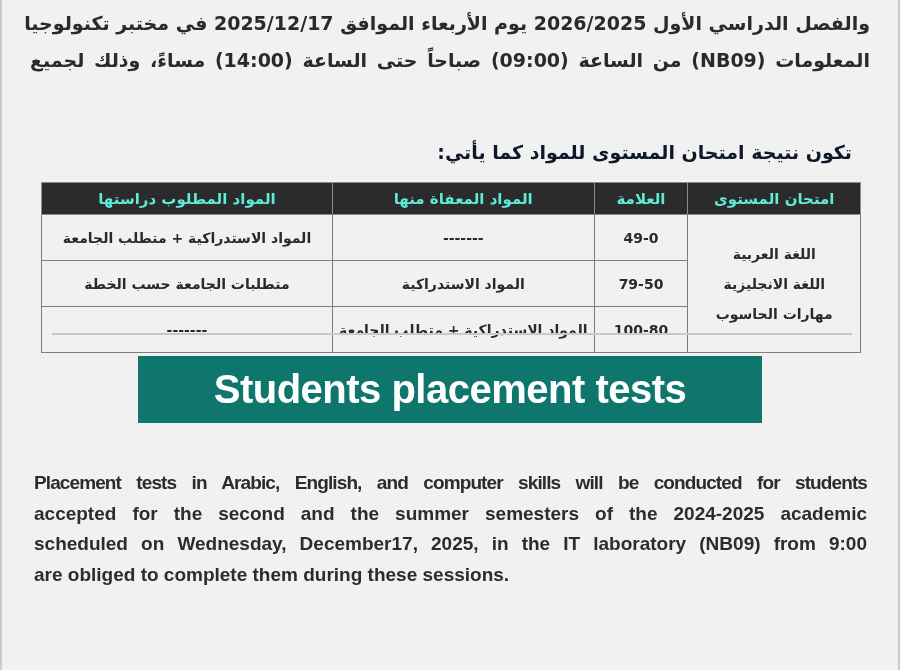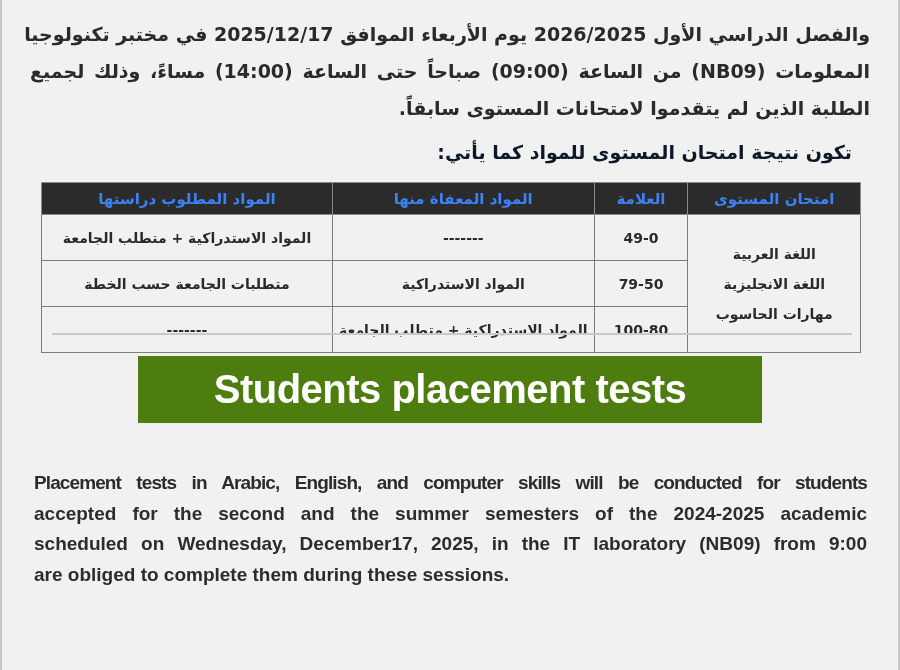--- a/index.html
+++ b/index.html
@@ -7,60 +7,60 @@
     width: 900px; height: 670px; overflow: hidden;
     background: #f1f1f1;
     font-family: "DejaVu Sans", sans-serif;
     color: #2b2b2b;
     position: relative;
   }
   .edge-left { position: absolute; left: 0; top: 0; width: 2px; height: 670px; background: #c9c9c9; }
   .edge-right { position: absolute; right: 0; top: 0; width: 2px; height: 670px; background: #c9c9c9; }
 
   .ar-para {
-    position: absolute; left: 30px; top: 16px; width: 840px;
+    position: absolute; left: 30px; top: 5px; width: 840px;
     direction: rtl; text-align: justify;
     font-size: 19px; font-weight: bold; line-height: 37px;
     color: #2a2a2a;
   }
   .ar-para .line { display: block; text-align-last: justify; white-space: nowrap; }
   .ar-para .line.last { text-align-last: right; }
 
   .ar-subtitle {
     position: absolute; right: 48px; top: 141px;
     direction: rtl; font-size: 19px; font-weight: bold; color: #0f172a;
   }
 
   table.levels {
     position: absolute; left: 41px; top: 182px;
     width: 820px; border-collapse: collapse; direction: rtl;
     font-size: 14px; font-weight: bold; color: #2a2a2a;
   }
   table.levels th {
-    background: #2b2b2b; color: #3b82f6; height: 29px;
+    background: #2b2b2b; color: #5eead4; height: 29px;
     border: 1px solid #8a8a8a; font-size: 15px; font-weight: bold;
   }
   table.levels td {
     border: 1px solid #7d7d7d; text-align: center; height: 29px;
     background: #f1f1f1; padding: 8px 4px;
   }
   table.levels td.levels-cell { line-height: 30px; vertical-align: middle; }
   .col-level { width: 172px; }
   .col-mark { width: 92px; }
   .col-exempt { width: 263px; }
   .col-required { width: 293px; }
 
   .divider {
     position: absolute; left: 52px; top: 333px; width: 800px; height: 2px;
     background: #c8c8c8;
   }
 
   .banner {
     position: absolute; left: 138px; top: 356px; width: 624px; height: 67px;
-    background: #4d7c0f; color: #ffffff;
+    background: #0f766e; color: #ffffff;
     display: flex; align-items: center; justify-content: center;
     font-family: "Liberation Sans", sans-serif;
     font-size: 40px; font-weight: bold; letter-spacing: -0.5px;
   }
 
   .en-para {
     position: absolute; left: 34px; top: 468px; width: 833px;
     font-family: "Liberation Sans", sans-serif;
     font-size: 19px; font-weight: bold; line-height: 30.5px;
     color: #2c2c2c;
@@ -71,21 +71,20 @@
 </style>
 </head>
 <body>
 
 <div class="edge-left"></div>
 <div class="edge-right"></div>
 
 <div class="ar-para">
   <span class="line">والفصل الدراسي الأول 2026/2025 يوم الأربعاء الموافق 2025/12/17 في مختبر تكنولوجيا</span>
   <span class="line">المعلومات (NB09) من الساعة (09:00) صباحاً حتى الساعة (14:00) مساءً، وذلك لجميع</span>
-  <span class="line last">الطلبة الذين لم يتقدموا لامتحانات المستوى سابقاً.</span>
 </div>
 
 <div class="ar-subtitle">تكون نتيجة امتحان المستوى للمواد كما يأتي:</div>
 
 <table class="levels">
   <thead>
     <tr>
       <th class="col-level">امتحان المستوى</th>
       <th class="col-mark">العلامة</th>
       <th class="col-exempt">المواد المعفاة منها</th>

